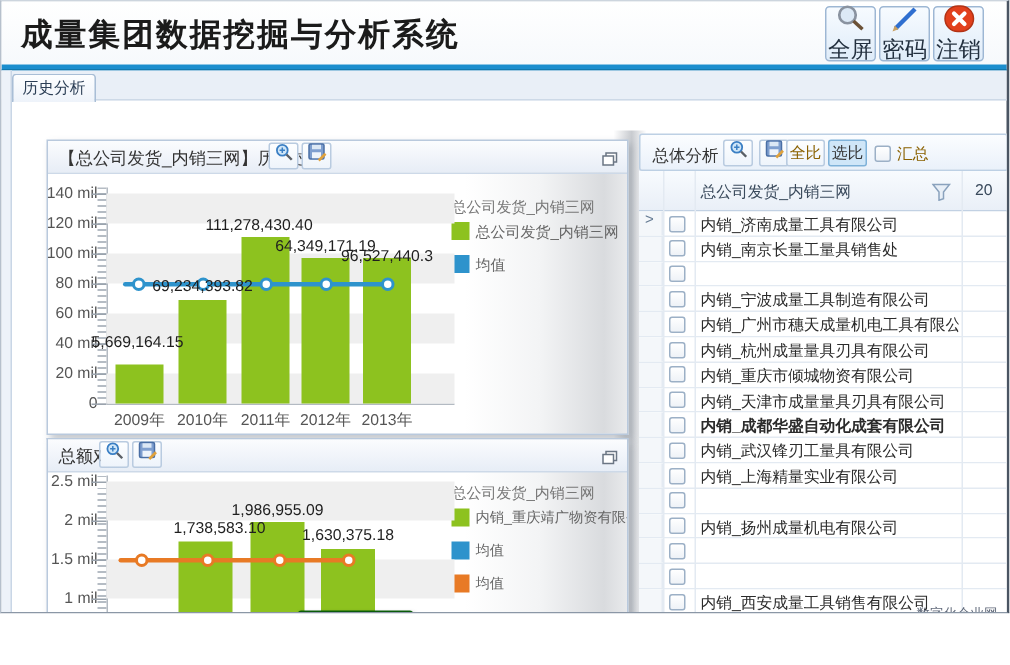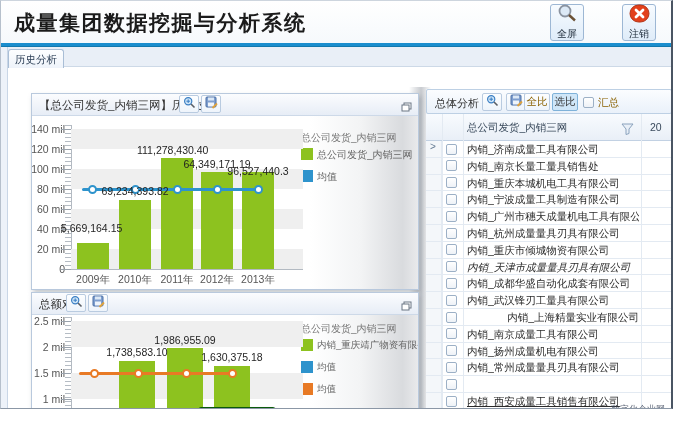--- a/index.html
+++ b/index.html
@@ -12,21 +12,21 @@
   .hdr{left:0;top:0;width:673px;height:42px;background:linear-gradient(#ffffff,#f6f9fc);}
   .title{left:13px;top:8px;font-size:21px;font-weight:600;letter-spacing:1.5px;color:#1b1b1b;}
   .blueband{left:0;top:42px;width:673px;height:4px;background:#1b8ece;border-bottom:1px solid #1278ad;}
   .tabstrip{left:0;top:46px;width:673px;height:20px;background:#e9eff7;border-bottom:1px solid #cdd9e7;}
   .tab{left:7px;top:48px;width:56px;height:19px;background:linear-gradient(#fdfeff,#eef3fa);
     border:1px solid #a9bed6;border-bottom:none;border-radius:3px 3px 0 0;
     font-size:10.5px;color:#2b3e55;text-align:center;line-height:18px;}
   .sliver{left:0;top:46px;width:7px;height:397px;background:#edf2f9;border-right:1px solid #c9d6e6;}
   .topbtn{width:34px;height:37px;background:linear-gradient(#f7fbff,#dfecf9);border:1px solid #9db7d4;
     border-radius:3px;display:flex;flex-direction:column;align-items:center;justify-content:flex-end;padding-bottom:1px;}
-  .topbtn .lbl{font-size:10px;color:#23303f;line-height:11px;}
+  .topbtn .lbl{font-size:15px;color:#23303f;line-height:11px;}
   .topbtn svg{margin-bottom:1px;}
   .panel{background:linear-gradient(to right,#ffffff 0%,#ffffff 72%,#f3f4f5 85%,#d9dbde 96%,#e9eaec 100%);
     border:1px solid #b9c9dd;box-shadow:2px 3px 5px rgba(90,100,115,.35);}
   .phead{background:linear-gradient(#fbfcfe,#e7edf6);border-bottom:1px solid #cdd9e8;}
   .ptitle{font-size:11.5px;color:#333;}
   .mini-btn{width:20px;height:18px;border:1px solid #b9cbe0;border-radius:2px;
     background:linear-gradient(#fdfeff,#eef4fb);display:flex;align-items:center;justify-content:center;}
   .tick-label{font-size:10.5px;color:#555;text-align:right;width:38px;}
   .xlab{font-size:10.5px;color:#555;text-align:center;width:48px;}
   .dlabel{font-size:10.5px;color:#1f1f1f;white-space:nowrap;z-index:30;}
@@ -67,20 +67,27 @@
 
   <div class="abs hdr"></div>
   <div class="abs title">成量集团数据挖掘与分析系统</div>
 
   <div class="abs topbtn" style="left:549px;top:3px;">
     <span><svg width="20" height="19">
           <circle cx="8" cy="7" r="5.5" fill="#dce9f6" stroke="#8a93a0" stroke-width="1.8"></circle>
           <line x1="12" y1="11" x2="18" y2="16.5" stroke="#6b5136" stroke-width="2.4"></line>
         </svg></span>
     <span class="lbl">全屏</span>
+  </div>
+  <div class="abs topbtn" style="left:585px;top:3px;">
+    <span><svg width="20" height="19">
+          <line x1="4" y1="16" x2="17" y2="3" stroke="#2f6fd0" stroke-width="3"></line>
+          <polygon points="2,18 6,16.5 3.5,14" fill="#c9a063"></polygon>
+        </svg></span>
+    <span class="lbl">密码</span>
   </div>
   <div class="abs topbtn" style="left:621px;top:3px;">
     <span><svg width="21" height="19">
           <rect x="1" y="1" width="19" height="17" rx="8.5" fill="#e2401c" stroke="#b23315"></rect>
           <path d="M7 6 L14 13 M14 6 L7 13" stroke="#fff" stroke-width="2.8" stroke-linecap="round"></path>
         </svg></span>
     <span class="lbl">注销</span>
   </div>
 
   <div class="abs blueband"></div>
@@ -200,21 +207,21 @@
       <div style="position: absolute; left: 60px; top: 346px; width: 10px; height: 1px; background: rgb(154, 163, 173);"></div>
       <div class="tick-label" style="position: absolute; left: 26px; top: 366px;">1.5 mil</div>
       <div style="position: absolute; left: 60px; top: 372px; width: 10px; height: 1px; background: rgb(154, 163, 173);"></div>
       <div class="tick-label" style="position: absolute; left: 26px; top: 392px;">1 mil</div>
       <div style="position: absolute; left: 60px; top: 398px; width: 10px; height: 1px; background: rgb(154, 163, 173);"></div>
       <div class="tick-label" style="position: absolute; left: 26px; top: 418px;">500 k</div>
       <div style="position: absolute; left: 60px; top: 424px; width: 10px; height: 1px; background: rgb(154, 163, 173);"></div>
       <div class="bar" style="position: absolute; left: 75px; top: 418.347px; width: 36px; height: 24.6527px; background: rgb(141, 194, 31);"></div>
       <div class="dlabel" style="position: absolute; top: 408px; left: 53px; width: 80px; text-align: center;">608,706.07</div>
       <div class="bar" style="position: absolute; left: 118px; top: 359.594px; width: 36px; height: 83.4063px; background: rgb(141, 194, 31);"></div>
-      <div class="dlabel" style="position: absolute; top: 345px; left: 96px; width: 80px; text-align: center;">1,738,583.10</div>
+      <div class="dlabel" style="position: absolute; top: 345px; left: 96px; width: 80px; text-align: right;">1,738,583.10</div>
       <div class="bar" style="position: absolute; left: 166px; top: 346.678px; width: 36px; height: 96.3217px; background: rgb(141, 194, 31);"></div>
       <div class="dlabel" style="position: absolute; top: 333px; left: 144px; width: 80px; text-align: center;">1,986,955.09</div>
       <div class="bar" style="position: absolute; left: 213px; top: 365.22px; width: 36px; height: 77.7795px; background: rgb(141, 194, 31);"></div>
       <div class="dlabel" style="position: absolute; top: 350px; left: 191px; width: 80px; text-align: center;">1,630,375.18</div>
       <div class="avgline" style="position: absolute; left: 78px; top: 371px; width: 153px; height: 3px; background: rgb(232, 122, 37);"></div>
       <div class="marker" style="position: absolute; left: 89px; top: 368px; border: 2px solid rgb(232, 122, 37);"></div>
       <div class="marker" style="position: absolute; left: 133px; top: 368px; border: 2px solid rgb(232, 122, 37);"></div>
       <div class="marker" style="position: absolute; left: 181px; top: 368px; border: 2px solid rgb(232, 122, 37);"></div>
       <div class="marker" style="position: absolute; left: 227px; top: 368px; border: 2px solid rgb(232, 122, 37);"></div>
       <div class="leg-title" style="position: absolute; left: 300px; top: 321px;">总公司发货_内销三网</div>
@@ -265,21 +272,20 @@
         <div class="rowname" style="position: absolute; left: 41px; top: 2px; width: 172px;">内销_济南成量工具有限公司</div>
       </div>
       <div class="trow" style="position: absolute; left: 425px; top: 156.8px; width: 246px; height: 16.8px;">
         <div class="selcell" style="position: absolute; left: 0px; top: 0px; width: 16px; height: 100%;"></div>
         <div class="cb" style="position: absolute; left: 20px; top: 2.5px; width: 11px; height: 11px;"></div>
         <div class="rowname" style="position: absolute; left: 41px; top: 2px; width: 172px;">内销_南京长量工量具销售处</div>
       </div>
       <div class="trow" style="position: absolute; left: 425px; top: 173.6px; width: 246px; height: 16.8px;">
         <div class="selcell" style="position: absolute; left: 0px; top: 0px; width: 16px; height: 100%;"></div>
         <div class="cb" style="position: absolute; left: 20px; top: 2.5px; width: 11px; height: 11px;"></div>
-        <div class="rowname" style="position: absolute; left: 41px; top: 2px; width: 172px;">内销_重庆本城机电工具有限公司</div>
       </div>
       <div class="trow" style="position: absolute; left: 425px; top: 190.4px; width: 246px; height: 16.8px;">
         <div class="selcell" style="position: absolute; left: 0px; top: 0px; width: 16px; height: 100%;"></div>
         <div class="cb" style="position: absolute; left: 20px; top: 2.5px; width: 11px; height: 11px;"></div>
         <div class="rowname" style="position: absolute; left: 41px; top: 2px; width: 172px;">内销_宁波成量工具制造有限公司</div>
       </div>
       <div class="trow" style="position: absolute; left: 425px; top: 207.2px; width: 246px; height: 16.8px;">
         <div class="selcell" style="position: absolute; left: 0px; top: 0px; width: 16px; height: 100%;"></div>
         <div class="cb" style="position: absolute; left: 20px; top: 2.5px; width: 11px; height: 11px;"></div>
         <div class="rowname" style="position: absolute; left: 41px; top: 2px; width: 172px;">内销_广州市穗天成量机电工具有限公司</div>
@@ -290,60 +296,58 @@
         <div class="rowname" style="position: absolute; left: 41px; top: 2px; width: 172px;">内销_杭州成量量具刃具有限公司</div>
       </div>
       <div class="trow" style="position: absolute; left: 425px; top: 240.8px; width: 246px; height: 16.8px;">
         <div class="selcell" style="position: absolute; left: 0px; top: 0px; width: 16px; height: 100%;"></div>
         <div class="cb" style="position: absolute; left: 20px; top: 2.5px; width: 11px; height: 11px;"></div>
         <div class="rowname" style="position: absolute; left: 41px; top: 2px; width: 172px;">内销_重庆市倾城物资有限公司</div>
       </div>
       <div class="trow" style="position: absolute; left: 425px; top: 257.6px; width: 246px; height: 16.8px;">
         <div class="selcell" style="position: absolute; left: 0px; top: 0px; width: 16px; height: 100%;"></div>
         <div class="cb" style="position: absolute; left: 20px; top: 2.5px; width: 11px; height: 11px;"></div>
-        <div class="rowname" style="position: absolute; left: 41px; top: 2px; width: 172px; font-style: italic;">内销_天津市成量量具刃具有限公司</div>
+        <div class="rowname" style="position: absolute; left: 41px; top: 2px; width: 172px;">内销_天津市成量量具刃具有限公司</div>
       </div>
       <div class="trow" style="position: absolute; left: 425px; top: 274.4px; width: 246px; height: 16.8px;">
         <div class="selcell" style="position: absolute; left: 0px; top: 0px; width: 16px; height: 100%;"></div>
         <div class="cb" style="position: absolute; left: 20px; top: 2.5px; width: 11px; height: 11px;"></div>
-        <div class="rowname" style="position: absolute; left: 41px; top: 2px; width: 172px;">内销_成都华盛自动化成套有限公司</div>
+        <div class="rowname" style="position: absolute; left: 41px; top: 2px; width: 172px; font-weight: bold;">内销_成都华盛自动化成套有限公司</div>
       </div>
       <div class="trow" style="position: absolute; left: 425px; top: 291.2px; width: 246px; height: 16.8px;">
         <div class="selcell" style="position: absolute; left: 0px; top: 0px; width: 16px; height: 100%;"></div>
         <div class="cb" style="position: absolute; left: 20px; top: 2.5px; width: 11px; height: 11px;"></div>
         <div class="rowname" style="position: absolute; left: 41px; top: 2px; width: 172px;">内销_武汉锋刃工量具有限公司</div>
       </div>
       <div class="trow" style="position: absolute; left: 425px; top: 308px; width: 246px; height: 16.8px;">
         <div class="selcell" style="position: absolute; left: 0px; top: 0px; width: 16px; height: 100%;"></div>
         <div class="cb" style="position: absolute; left: 20px; top: 2.5px; width: 11px; height: 11px;"></div>
-        <div class="rowname" style="position: absolute; left: 41px; top: 2px; width: 172px; text-align: right;">内销_上海精量实业有限公司</div>
+        <div class="rowname" style="position: absolute; left: 41px; top: 2px; width: 172px;">内销_上海精量实业有限公司</div>
       </div>
       <div class="trow" style="position: absolute; left: 425px; top: 324.8px; width: 246px; height: 16.8px;">
         <div class="selcell" style="position: absolute; left: 0px; top: 0px; width: 16px; height: 100%;"></div>
         <div class="cb" style="position: absolute; left: 20px; top: 2.5px; width: 11px; height: 11px;"></div>
-        <div class="rowname" style="position: absolute; left: 41px; top: 2px; width: 172px;">内销_南京成量工具有限公司</div>
       </div>
       <div class="trow" style="position: absolute; left: 425px; top: 341.6px; width: 246px; height: 16.8px;">
         <div class="selcell" style="position: absolute; left: 0px; top: 0px; width: 16px; height: 100%;"></div>
         <div class="cb" style="position: absolute; left: 20px; top: 2.5px; width: 11px; height: 11px;"></div>
         <div class="rowname" style="position: absolute; left: 41px; top: 2px; width: 172px;">内销_扬州成量机电有限公司</div>
       </div>
       <div class="trow" style="position: absolute; left: 425px; top: 358.4px; width: 246px; height: 16.8px;">
         <div class="selcell" style="position: absolute; left: 0px; top: 0px; width: 16px; height: 100%;"></div>
         <div class="cb" style="position: absolute; left: 20px; top: 2.5px; width: 11px; height: 11px;"></div>
-        <div class="rowname" style="position: absolute; left: 41px; top: 2px; width: 172px;">内销_常州成量量具刃具有限公司</div>
       </div>
       <div class="trow" style="position: absolute; left: 425px; top: 375.2px; width: 246px; height: 16.8px;">
         <div class="selcell" style="position: absolute; left: 0px; top: 0px; width: 16px; height: 100%;"></div>
         <div class="cb" style="position: absolute; left: 20px; top: 2.5px; width: 11px; height: 11px;"></div>
       </div>
       <div class="trow" style="position: absolute; left: 425px; top: 392px; width: 246px; height: 16.8px;">
         <div class="selcell" style="position: absolute; left: 0px; top: 0px; width: 16px; height: 100%;"></div>
         <div class="cb" style="position: absolute; left: 20px; top: 2.5px; width: 11px; height: 11px;"></div>
-        <div class="rowname" style="position: absolute; left: 41px; top: 2px; width: 172px; text-decoration: underline;">内销_西安成量工具销售有限公司</div>
+        <div class="rowname" style="position: absolute; left: 41px; top: 2px; width: 172px;">内销_西安成量工具销售有限公司</div>
       </div>
     </div>
   <div class="abs" style="left:425px;top:409px;width:246px;height:8px;background:#eef3fa;"></div>
 
   <div class="abs ime" style="left:197px;top:406px;width:78px;height:26px;">
     <div class="ime-row">
       <span style="width:6px;height:6px;background:#fff;transform:rotate(45deg);display:inline-block;"></span>
       <span class="ime-txt">五笔字型</span>
       <span><svg width="7" height="9">
             <path d="M5.5 1 A4 4 0 1 0 5.5 8 A3 3 0 1 1 5.5 1" fill="#fff"></path>

